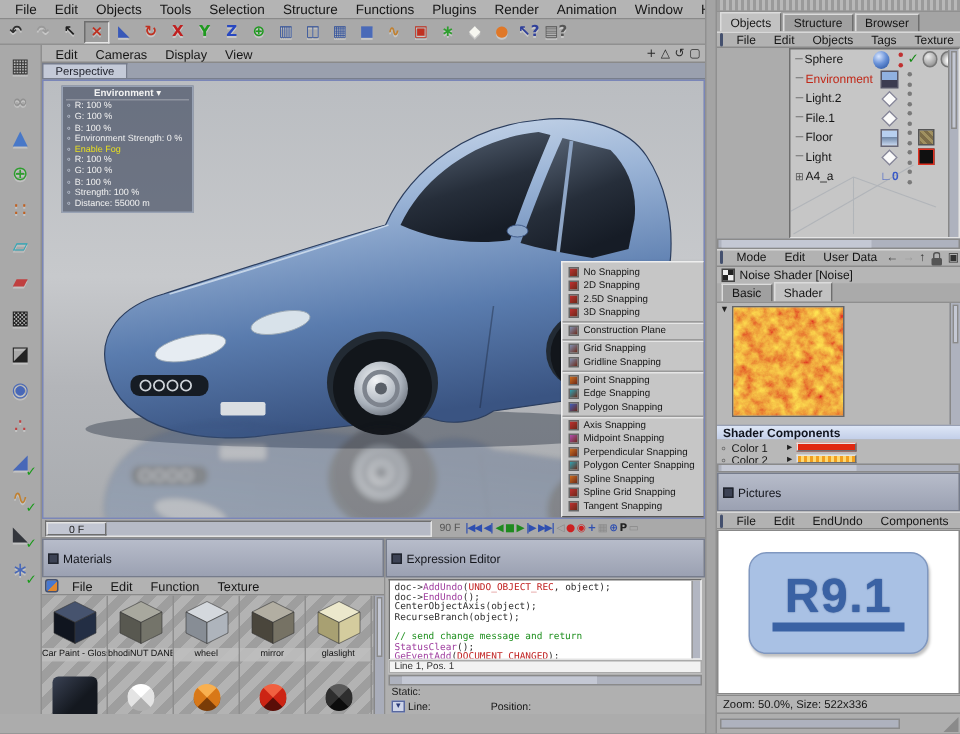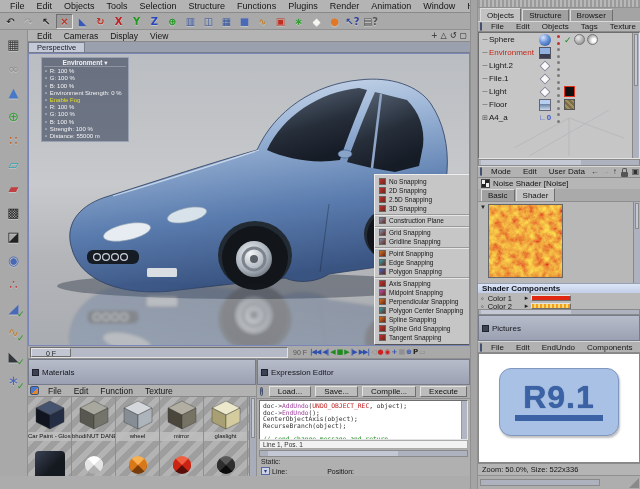--- a/index.html
+++ b/index.html
@@ -125,21 +125,21 @@
             flex-direction:column;}
   .rgrip{height:8px;background:repeating-linear-gradient(90deg,#9a9a9a 0 2px,#b8b8b8 2px 4px);
          border-bottom:1px solid #909090;}
   .rtabs{height:13px;display:flex;align-items:flex-end;background:#a4a4a4;padding-left:2px;gap:1px;}
   .tab{background:#a0a0a0;border:1px solid;border-color:#dcdcdc #6e6e6e #6e6e6e #dcdcdc;border-bottom:none;
        padding:0 6px;height:12px;line-height:12px;font-size:8px;}
   .tab.active{background:#c2c2c2;height:13px;line-height:13px;}
   .rmenu{height:12px;background:#b2b2b2;border-top:1px solid #d8d8d8;border-bottom:1px solid #8a8a8a;
          display:flex;align-items:center;padding:0 2px;font-size:8px;}
   .om-list{height:131px;background:#c6c6c6;position:relative;overflow:hidden;
-           border:1px solid;border-color:#6e6e6e #e4e4e4 #e4e4e4 #6e6e6e;}
+           border:1px solid;border-color:#6e6e6e #e4e4e4 #e4e4e4 #6e6e6e;margin-left:48px;}
   .om-wire{position:absolute;right:10px;bottom:0;width:120px;height:60px;opacity:.35;}
   .orow{display:flex;align-items:center;height:13px;padding-left:2px;position:relative;}
   .otree{width:8px;color:#555;font-size:7px;text-align:center;}
   .oname{width:50px;font-size:8px;white-space:nowrap;overflow:hidden;}
   .oicon{width:12px;height:12px;display:inline-flex;align-items:center;justify-content:center;margin-right:4px;}
   .oi-sphere{background:radial-gradient(circle at 35% 30%,#d8e6ff,#6a92d8 45%,#1c4898);border-radius:50%;}
   .oi-environment{background:linear-gradient(#90b0e0 55%,#3c3c50 55%);border:1px solid #556;}
   .oi-light{width:8px;height:8px;margin:2px 6px 2px 2px;background:#fafafa;border:1px solid #889;transform:rotate(45deg);}
   .oi-floor{background:linear-gradient(#b8d0f0 45%,#7088a8 45%,#c8d8f0);border:1px solid #667;}
   .oi-axis{color:#3858c8;font-size:8px;font-weight:bold;}
@@ -611,29 +611,20 @@
           <div class="thumb"></div>
         </div>
     </div>
   </div>
 
   <div class="expr">
     <div class="phead">
       <span class="psq"></span>
       <span>Expression Editor</span>
     </div>
-    <div class="xbar">
-      <span class="panel-glyph"></span>
-      <span style="display:flex;gap:4px">
-          <button class="xbtn">Load...</button>
-          <button class="xbtn">Save...</button>
-          <button class="xbtn">Compile...</button>
-          <button class="xbtn">Execute</button>
-        </span>
-    </div>
     <div class="codewrap">
       <div>
           <div class="cl"><span style="color: rgb(48, 48, 48);">doc-&gt;</span><span style="color: rgb(160, 64, 160);">AddUndo</span><span style="color: rgb(48, 48, 48);">(</span><span style="color: rgb(192, 32, 32);">UNDO_OBJECT_REC</span><span style="color: rgb(48, 48, 48);">, object);</span></div>
           <div class="cl"><span style="color: rgb(48, 48, 48);">doc-&gt;</span><span style="color: rgb(160, 64, 160);">EndUndo</span><span style="color: rgb(48, 48, 48);">();</span></div>
           <div class="cl"><span style="color: rgb(48, 48, 48);">CenterObjectAxis(object);</span></div>
           <div class="cl"><span style="color: rgb(48, 48, 48);">RecurseBranch(object);</span></div>
           <div class="cl">&nbsp;</div>
           <div class="cl"><span style="color: rgb(32, 144, 32);">// send change message and return</span></div>
           <div class="cl"><span style="color: rgb(160, 64, 160);">StatusClear</span><span style="color: rgb(48, 48, 48);">();</span></div>
           <div class="cl"><span style="color: rgb(160, 64, 160);">GeEventAdd</span><span style="color: rgb(48, 48, 48);">(</span><span style="color: rgb(192, 32, 32);">DOCUMENT_CHANGED</span><span style="color: rgb(48, 48, 48);">);</span></div>
@@ -698,31 +689,31 @@
             <span class="odots"></span>
           </div>
           <div class="orow">
             <span class="otree">─</span>
             <span class="oname">File.1</span>
             <span class="oicon oi-light"></span>
             <span class="odots"></span>
           </div>
           <div class="orow">
             <span class="otree">─</span>
+            <span class="oname">Floor</span>
+            <span class="oicon oi-floor"></span>
+            <span class="odots"></span>
+            <span class="otag t-texture-grunge"></span>
+          </div>
+          <div class="orow">
+            <span class="otree">─</span>
             <span class="oname">Light</span>
             <span class="oicon oi-light"></span>
             <span class="odots"></span>
             <span class="otag t-texture-selected"></span>
-          </div>
-          <div class="orow">
-            <span class="otree">─</span>
-            <span class="oname">Floor</span>
-            <span class="oicon oi-floor"></span>
-            <span class="odots"></span>
-            <span class="otag t-texture-grunge"></span>
           </div>
           <div class="orow">
             <span class="otree">⊞</span>
             <span class="oname">A4_a</span>
             <span class="oicon oi-axis">∟0</span>
             <span class="odots"></span>
           </div>
         </div>
       <svg class="om-wire" width="120" height="60">
         <path d="M5 50 L60 20 L115 40 M60 20 L60 58 M20 58 L100 12" stroke="#8a94a2" fill="none" stroke-width="0.7"></path>

